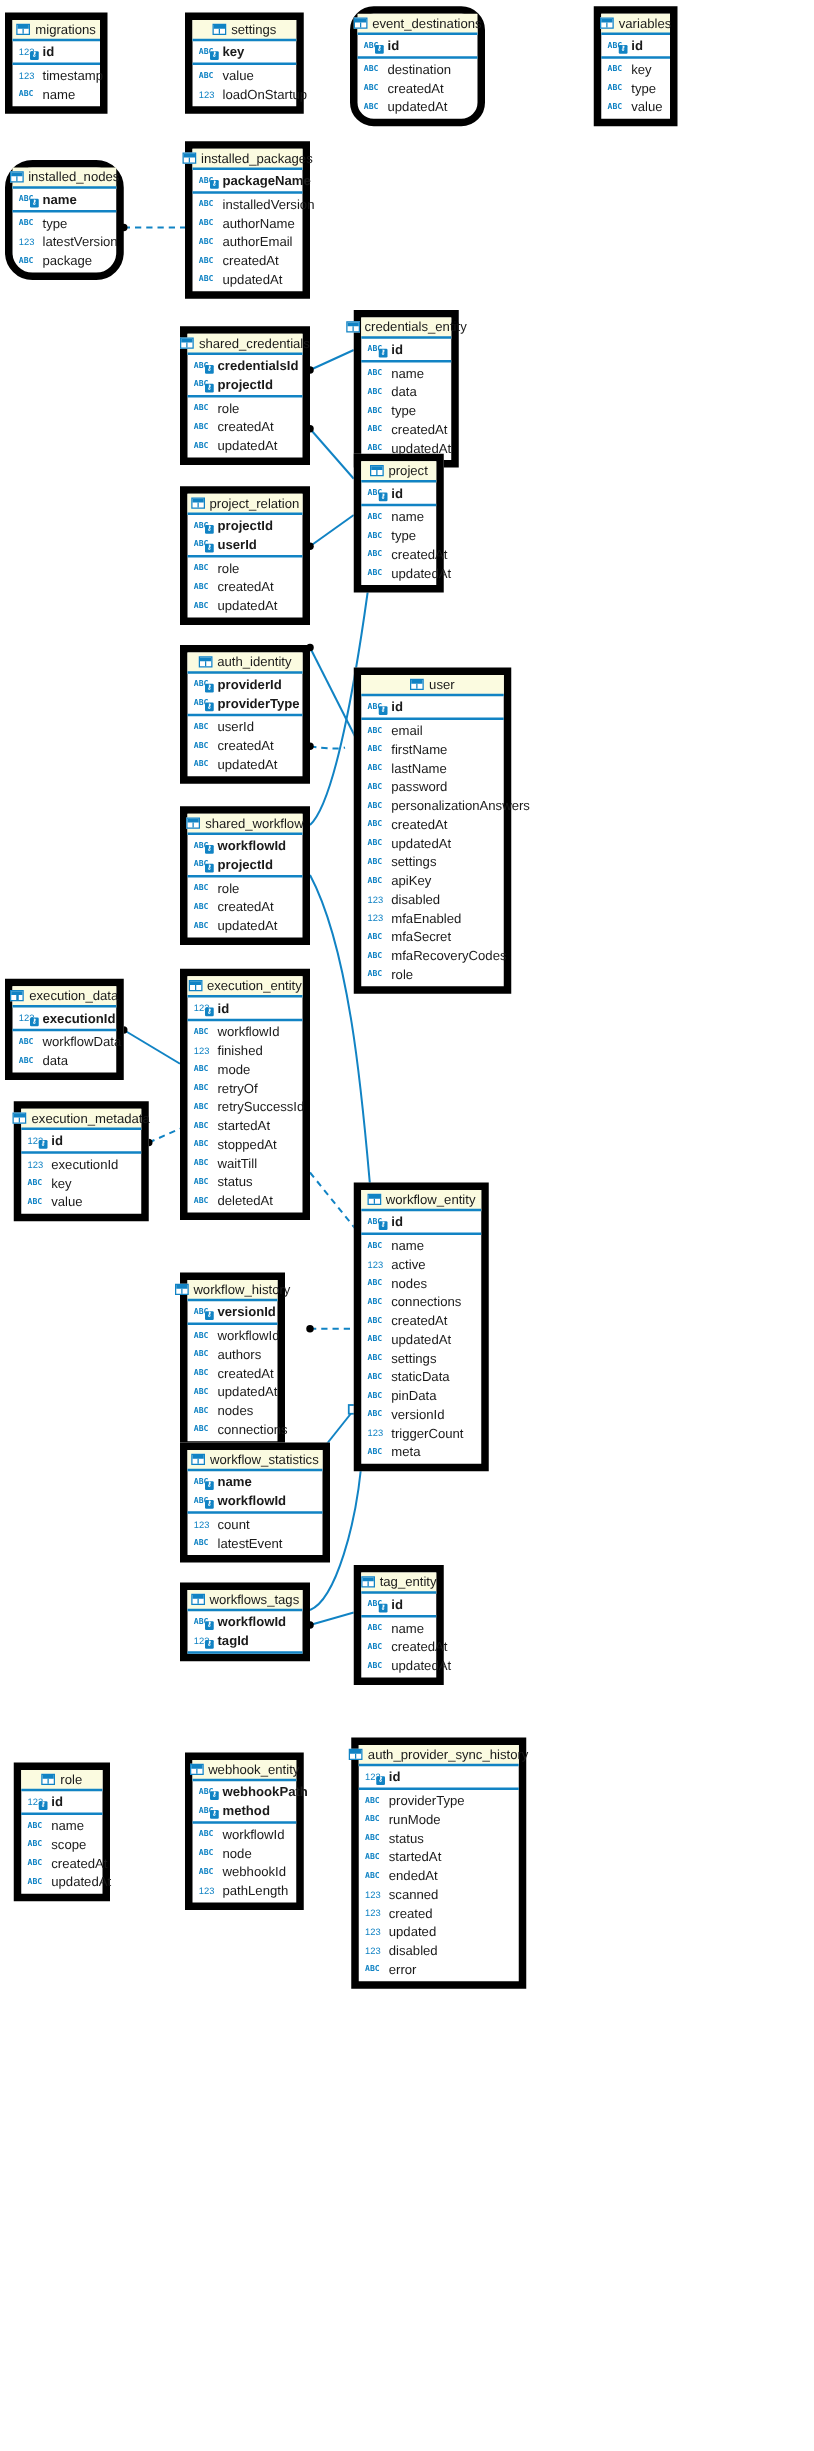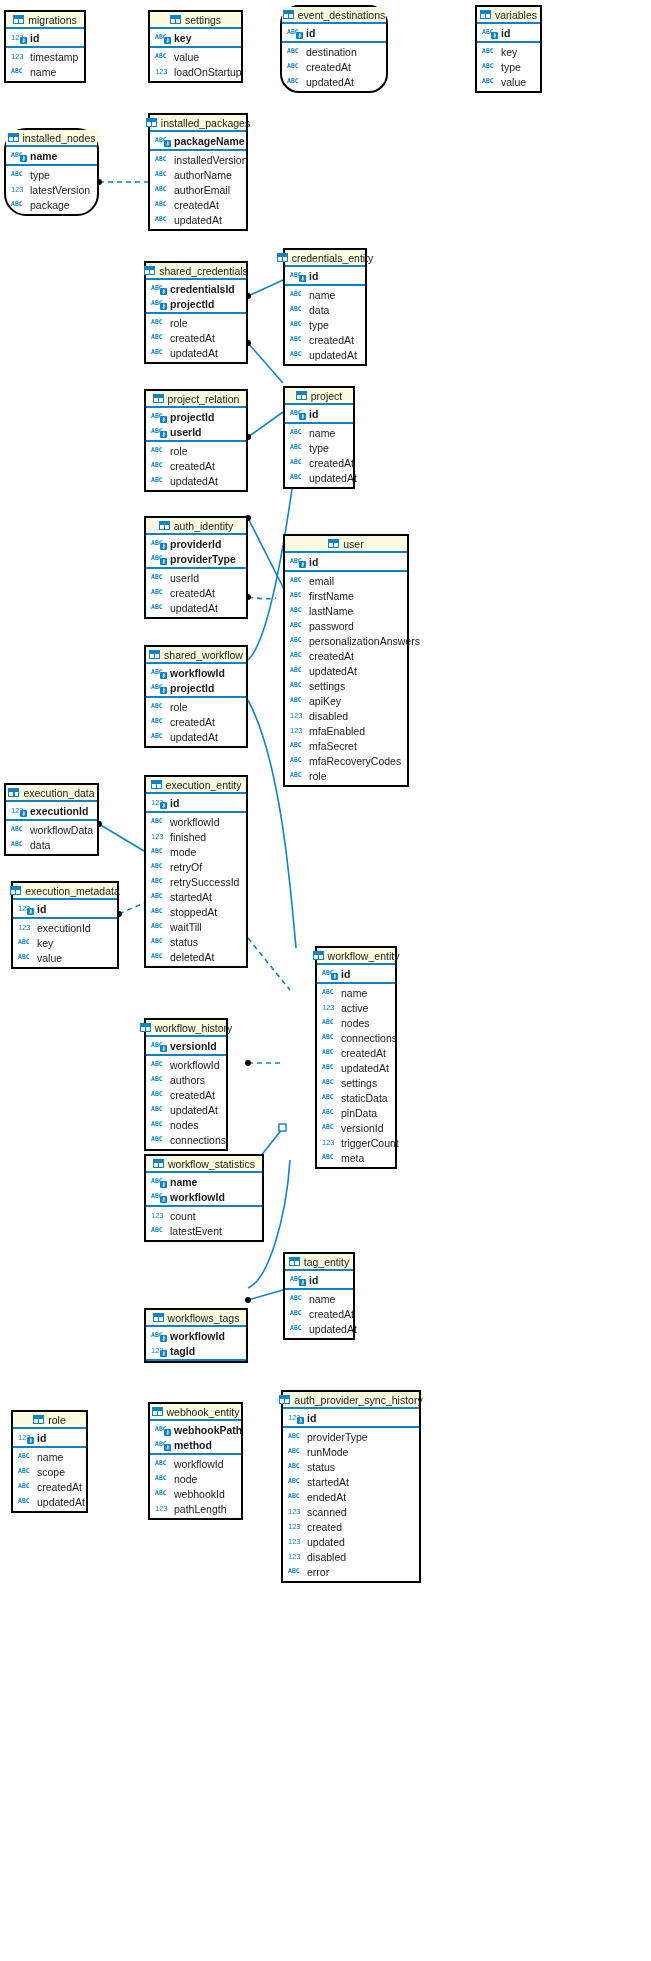--- a/index.html
+++ b/index.html
@@ -1,20 +1,20 @@
 <!DOCTYPE html>
 <html><head>
 <meta charset="utf-8">
 <style>
   html,body{margin:0;padding:0;background:#ffffff;}
   body{width:651px;height:1961px;position:relative;font-family:"Liberation Sans",sans-serif;}
   #canvas{position:absolute;left:0;top:0;width:651px;height:1961px;}
   svg.links{position:absolute;left:0;top:0;width:651px;height:1961px;pointer-events:none;}
 
-  .table{position:absolute;border:2px solid #000000;background:#ffffff;box-sizing:border-box;}
+  .table{position:absolute;border:6px solid #000000;background:#ffffff;box-sizing:border-box;}
   .thead{background:#fbfbe0;border-bottom:2px solid #1183c4;height:17px;display:flex;align-items:center;
          justify-content:center;gap:4px;padding:0 4px;box-sizing:border-box;}
   .thead .tname{font-size:10.5px;color:#1a1a1a;white-space:nowrap;}
   .pkgroup{border-bottom:2px solid #1183c4;padding:1px 0 1px 0;}
   .colgroup{padding:1px 0 2px 0;}
   .col{display:flex;align-items:center;gap:4px;height:15px;padding-left:5px;box-sizing:border-box;white-space:nowrap;}
   .col .cname{font-size:10.5px;color:#1a1a1a;}
   .col.pk .cname{font-weight:bold;}
 
   
@@ -297,21 +297,21 @@
         <div class="col">
           <span class="tg">ABC</span>
           <span class="cname">createdAt</span>
         </div>
         <div class="col">
           <span class="tg">ABC</span>
           <span class="cname">updatedAt</span>
         </div>
       </div>
     </div>
-    <div class="table" style="left: 283px; top: 363px; width: 72px; margin-top: 23px;">
+    <div class="table" style="left: 283px; top: 363px; width: 72px;">
       <div class="thead">
         <span class="ticon"></span>
         <span class="tname">project</span>
       </div>
       <div class="pkgroup">
         <div class="col pk">
           <span class="tg">ABC<span class="keymark">⚷</span></span>
           <span class="cname">id</span>
         </div>
       </div>
@@ -589,21 +589,21 @@
         <div class="col">
           <span class="tg">ABC</span>
           <span class="cname">key</span>
         </div>
         <div class="col">
           <span class="tg">ABC</span>
           <span class="cname">value</span>
         </div>
       </div>
     </div>
-    <div class="table" style="left: 283px; top: 946px; width: 82px; margin-left: 32px;">
+    <div class="table" style="left: 283px; top: 946px; width: 108px;">
       <div class="thead">
         <span class="ticon"></span>
         <span class="tname">workflow_entity</span>
       </div>
       <div class="pkgroup">
         <div class="col pk">
           <span class="tg">ABC<span class="keymark">⚷</span></span>
           <span class="cname">id</span>
         </div>
       </div>
@@ -715,21 +715,21 @@
         <div class="col">
           <span class="tg num">123</span>
           <span class="cname">count</span>
         </div>
         <div class="col">
           <span class="tg">ABC</span>
           <span class="cname">latestEvent</span>
         </div>
       </div>
     </div>
-    <div class="table" style="left: 144px; top: 1266px; width: 104px; margin-top: 42px;">
+    <div class="table" style="left: 144px; top: 1266px; width: 104px;">
       <div class="thead">
         <span class="ticon"></span>
         <span class="tname">workflows_tags</span>
       </div>
       <div class="pkgroup">
         <div class="col pk">
           <span class="tg">ABC<span class="keymark">⚷</span></span>
           <span class="cname">workflowId</span>
         </div>
         <div class="col pk">

